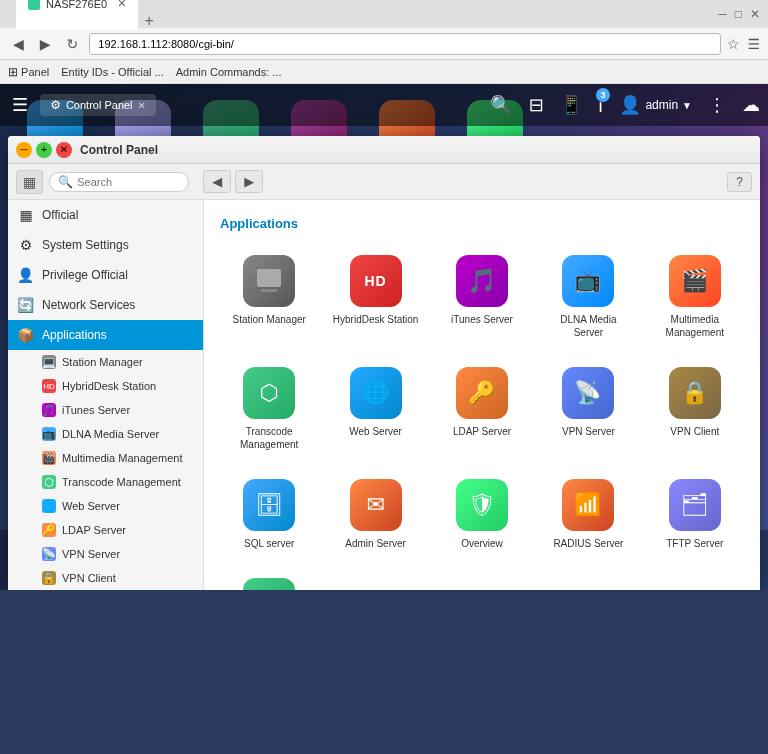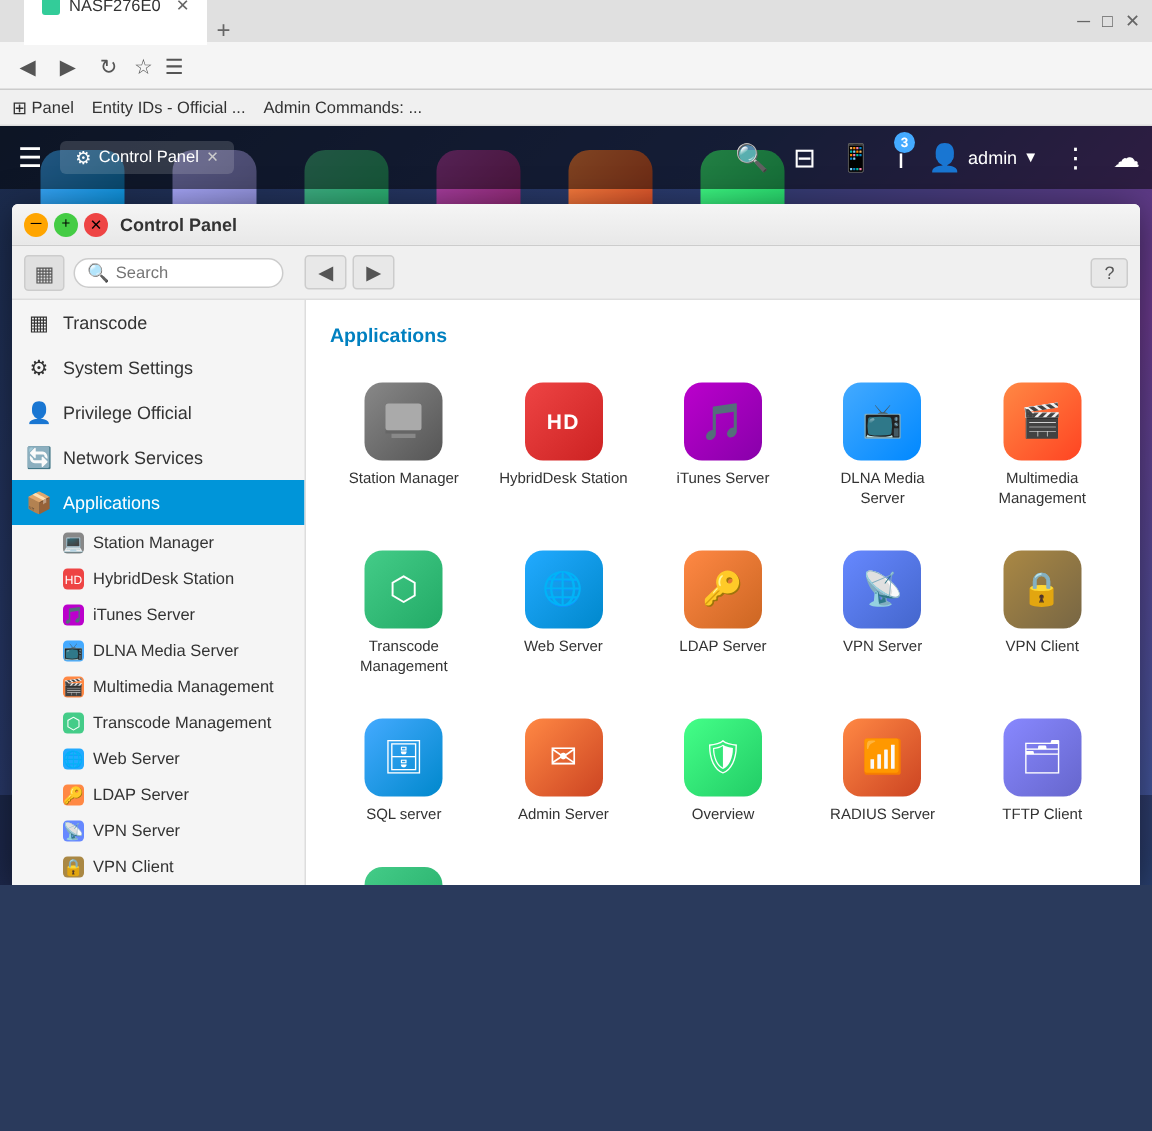--- a/index.html
+++ b/index.html
@@ -124,20 +124,21 @@
       <span style="cursor:pointer;color:#666;">─</span>
       <span style="cursor:pointer;color:#666;">□</span>
       <span style="cursor:pointer;color:#666;">✕</span>
     </div>
   </div>
 
   <div class="nav-bar">
     <button class="nav-btn">◀</button>
     <button class="nav-btn">▶</button>
     <button class="nav-btn">↻</button>
+    <input class="address-bar" type="text" value="192.168.1.112:8080/cgi-bin/" style="">
     <div class="nav-icons">
       <span style="cursor:pointer;">☆</span>
       <span style="cursor:pointer;">☰</span>
     </div>
   </div>
 
   <div class="bookmarks-bar">
     <span style="cursor:pointer;display:flex;align-items:center;gap:3px;">
       <span style="font-size:12px;">⊞</span>
       <span>Panel</span>
@@ -218,21 +219,21 @@
         <button class="cp-nav-btn">▶</button>
       </div>
       <button class="cp-help">?</button>
     </div>
 
     <div class="cp-body">
 
       <div class="cp-sidebar">
         <div class="sidebar-item">
           <span class="icon">▦</span>
-          <span>Transcode</span>
+          <span>Official</span>
         </div>
         <div class="sidebar-item">
           <span class="icon">⚙</span>
           <span>System Settings</span>
         </div>
         <div class="sidebar-item">
           <span class="icon">👤</span>
           <span>Privilege Official</span>
         </div>
         <div class="sidebar-item">
@@ -352,21 +353,21 @@
           <div class="app-item">
             <div class="app-icon ic-antivirus" style="color:#fff;font-size:22px;">🛡</div>
             <span class="app-label">Overview</span>
           </div>
           <div class="app-item">
             <div class="app-icon ic-radius" style="color:#fff;font-size:22px;">📶</div>
             <span class="app-label">RADIUS Server</span>
           </div>
           <div class="app-item">
             <div class="app-icon ic-tftp" style="color:#fff;font-size:22px;">🗂</div>
-            <span class="app-label">TFTP Client</span>
+            <span class="app-label">TFTP Server</span>
           </div>
 
           <div class="app-item">
             <div class="app-icon ic-ntp" style="color:#fff;font-size:22px;">🕐</div>
 
           </div>
         </div>
       </div>
     </div>
   </div>

